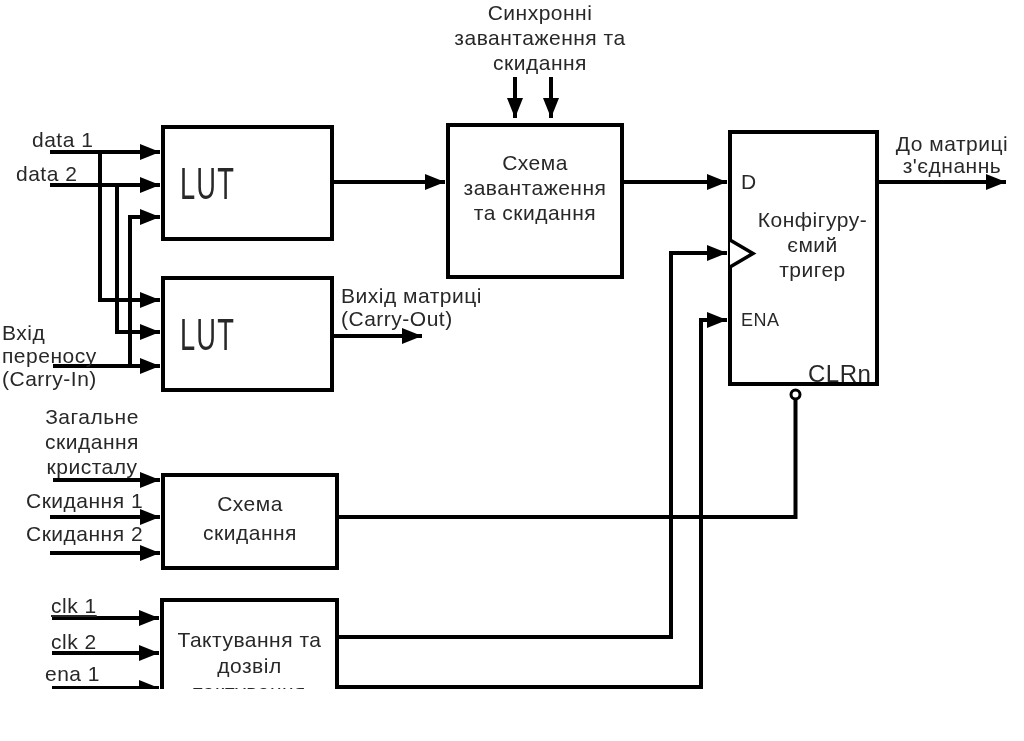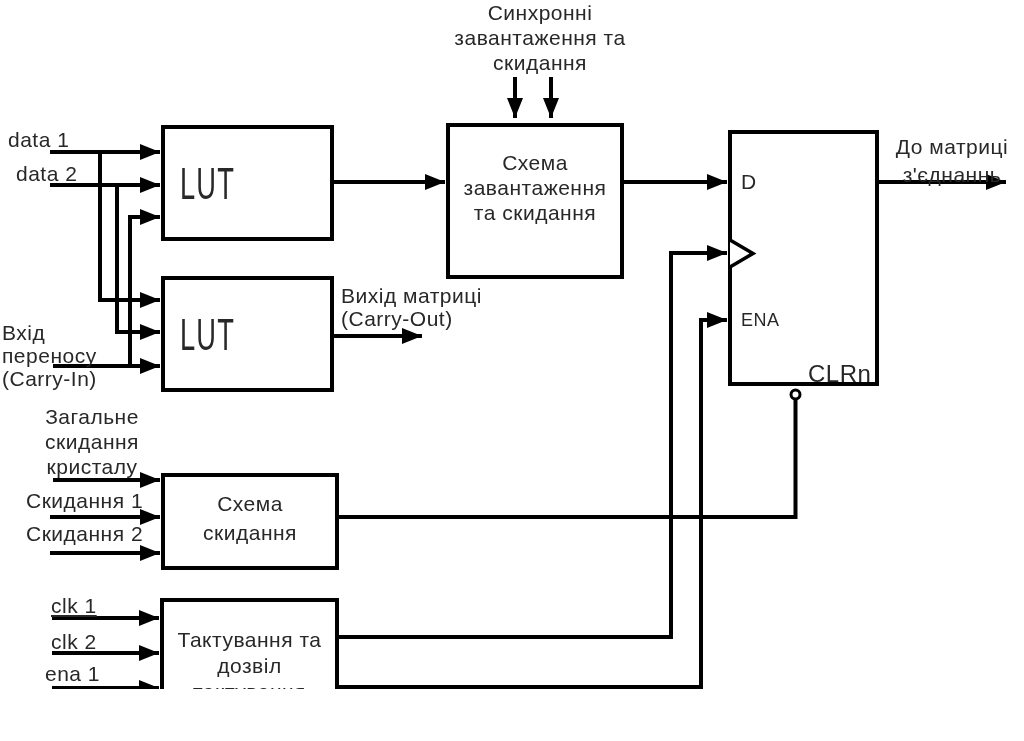--- a/index.html
+++ b/index.html
@@ -61,47 +61,50 @@
     <rect x="730" y="132" width="147" height="252" fill="#fff"></rect>
 
     <path d="M730 240 L753 253.5 L730 267" fill="#fff" stroke-width="3.5"></path>
     <circle cx="795.5" cy="394.5" r="4.5" fill="#fff" stroke-width="3"></circle>
   </g>
 </svg>
 
 <div class="label ctr" style="left:430px;top:0px;width:220px;">Синхронні
 завантаження та
 скидання</div>
-<div class="label" style="left:8px;top:127px;">data 1</div>
+<div class="label" style="left:32px;top:127px;">data 1</div>
 <div class="label" style="left:16px;top:161px;">data 2</div>
 <div class="label" style="left:2px;top:321px;line-height:23px;">Вхід
 переносу
 (Carry-In)</div>
 <div class="label" style="left:341px;top:284px;line-height:23px;">Вихід матриці
 (Carry-Out)</div>
 <div class="label ctr" style="left:28px;top:404px;width:128px;">Загальне
 скидання
 кристалу</div>
 <div class="label" style="left:26px;top:488px;">Скидання 1</div>
 <div class="label" style="left:26px;top:521px;">Скидання 2</div>
 <div class="label" style="left:51px;top:593px;text-decoration:underline;">clk 1</div>
 <div class="label" style="left:51px;top:629px;">clk 2</div>
 <div class="label" style="left:45px;top:661px;">ena 1</div>
 <div class="label" style="left:45px;top:698px;">ena 2</div>
-<div class="label ctr" style="left:880px;top:133px;width:144px;line-height:28px;">До матриці
+<div class="label ctr" style="left:880px;top:133px;width:144px;line-height:22px;">До матриці
 з'єднаннь</div>
 
 <div class="label" style="left:741px;top:169px;">D</div>
 <div class="label" style="left:741px;top:308px;font-size:18px;">ENA</div>
 <div class="label" style="left:808px;top:361px;font-size:24px;">CLRn</div>
 
 <div class="boxlabel" style="left:163px;top:127px;width:169px;height:112px;"><span class="lut">LUT</span></div>
 <div class="boxlabel" style="left:163px;top:278px;width:169px;height:112px;"><span class="lut">LUT</span></div>
 <div class="label ctr" style="left:448px;top:150px;width:174px;">Схема
 завантаження
 та скидання</div>
 <div class="label ctr" style="left:163px;top:489px;width:174px;line-height:29px;">Схема
 скидання</div>
 <div class="label ctr" style="left:162px;top:627px;width:175px;line-height:26px;">Тактування та
 дозвіл
 тактування</div>
+<div class="label ctr" style="left:740px;top:207px;width:145px;">Конфігуру-
+ємий
+тригер</div>
 
 </div>
 
 </body></html>

